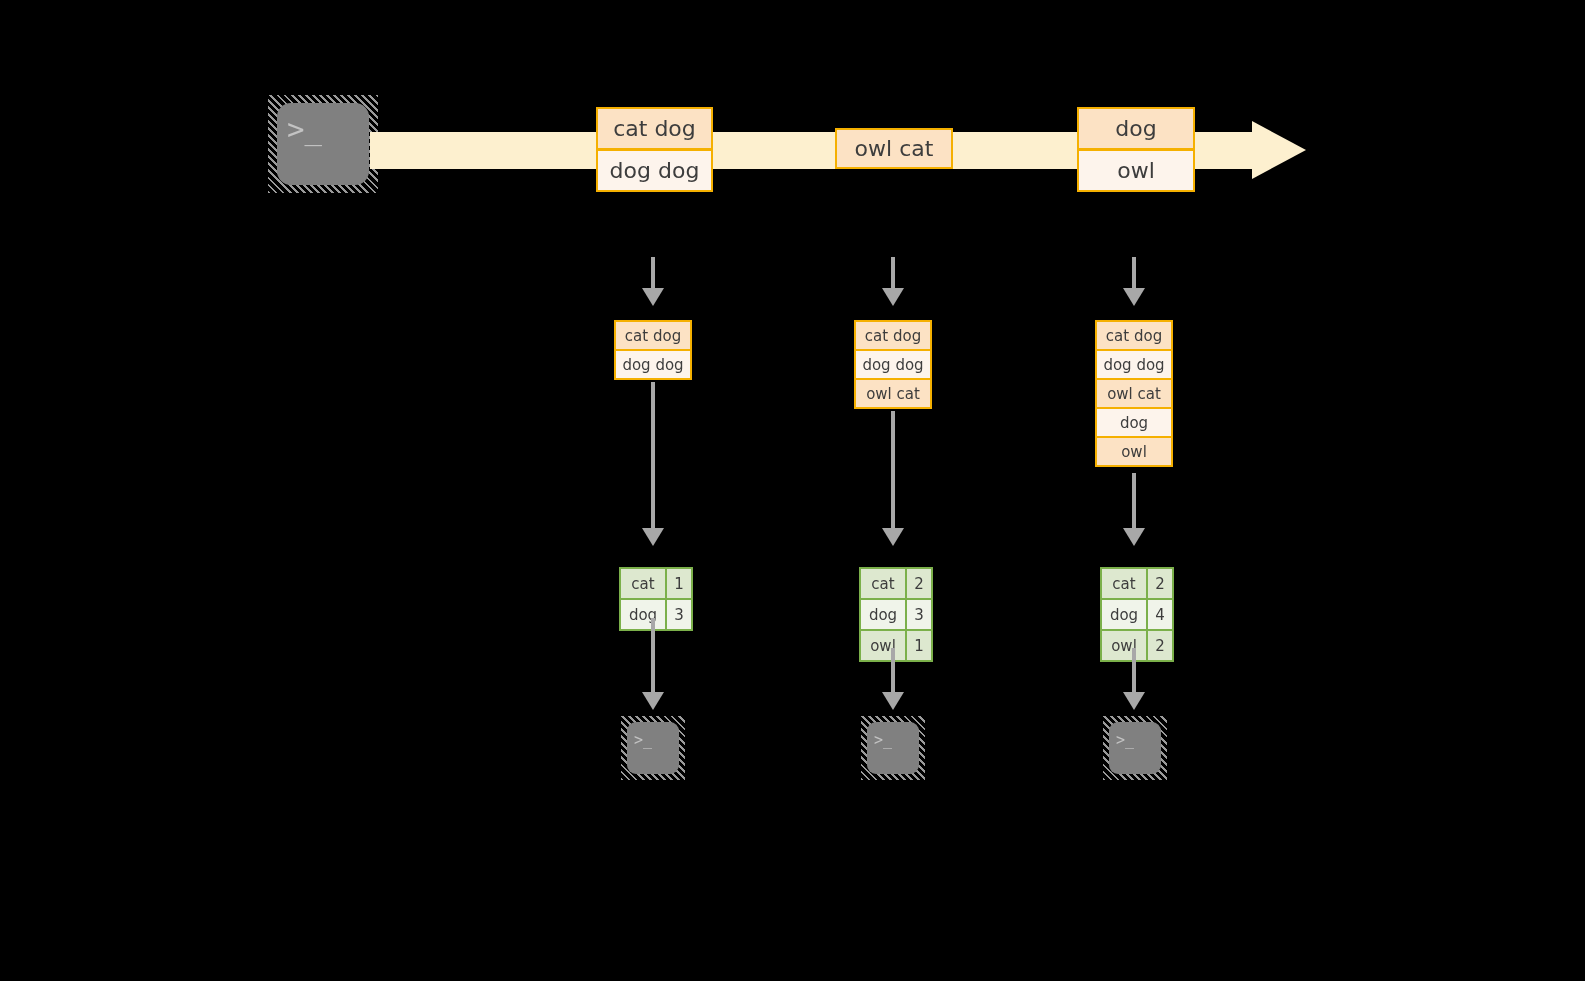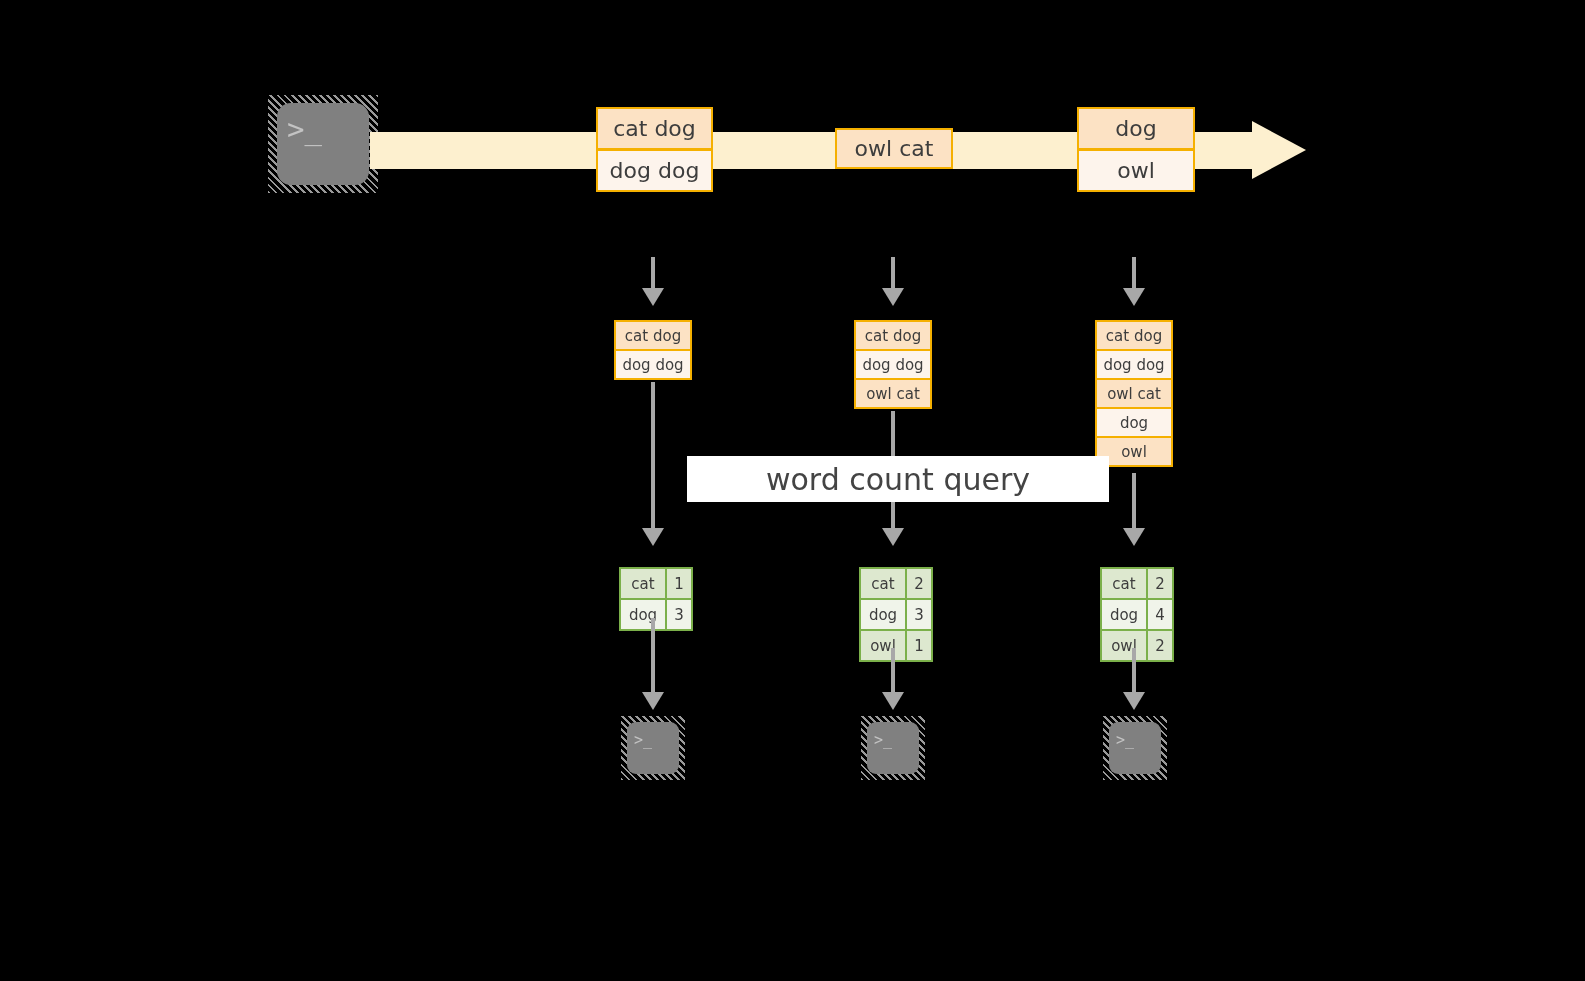--- a/index.html
+++ b/index.html
@@ -307,15 +307,14 @@
   </table>
 
   <div class="solid-line" style="left:1132px; top:648px; height:46px;"></div>
   <div class="arrowhead-down" style="left:1123px; top:692px;"></div>
 
   <div class="term small t3">
     <div class="body"></div>
     <div class="glyph">&gt;_</div>
   </div>
 
-  <div class="banner">word count query</div>
 
 </div>
 
 </body></html>

